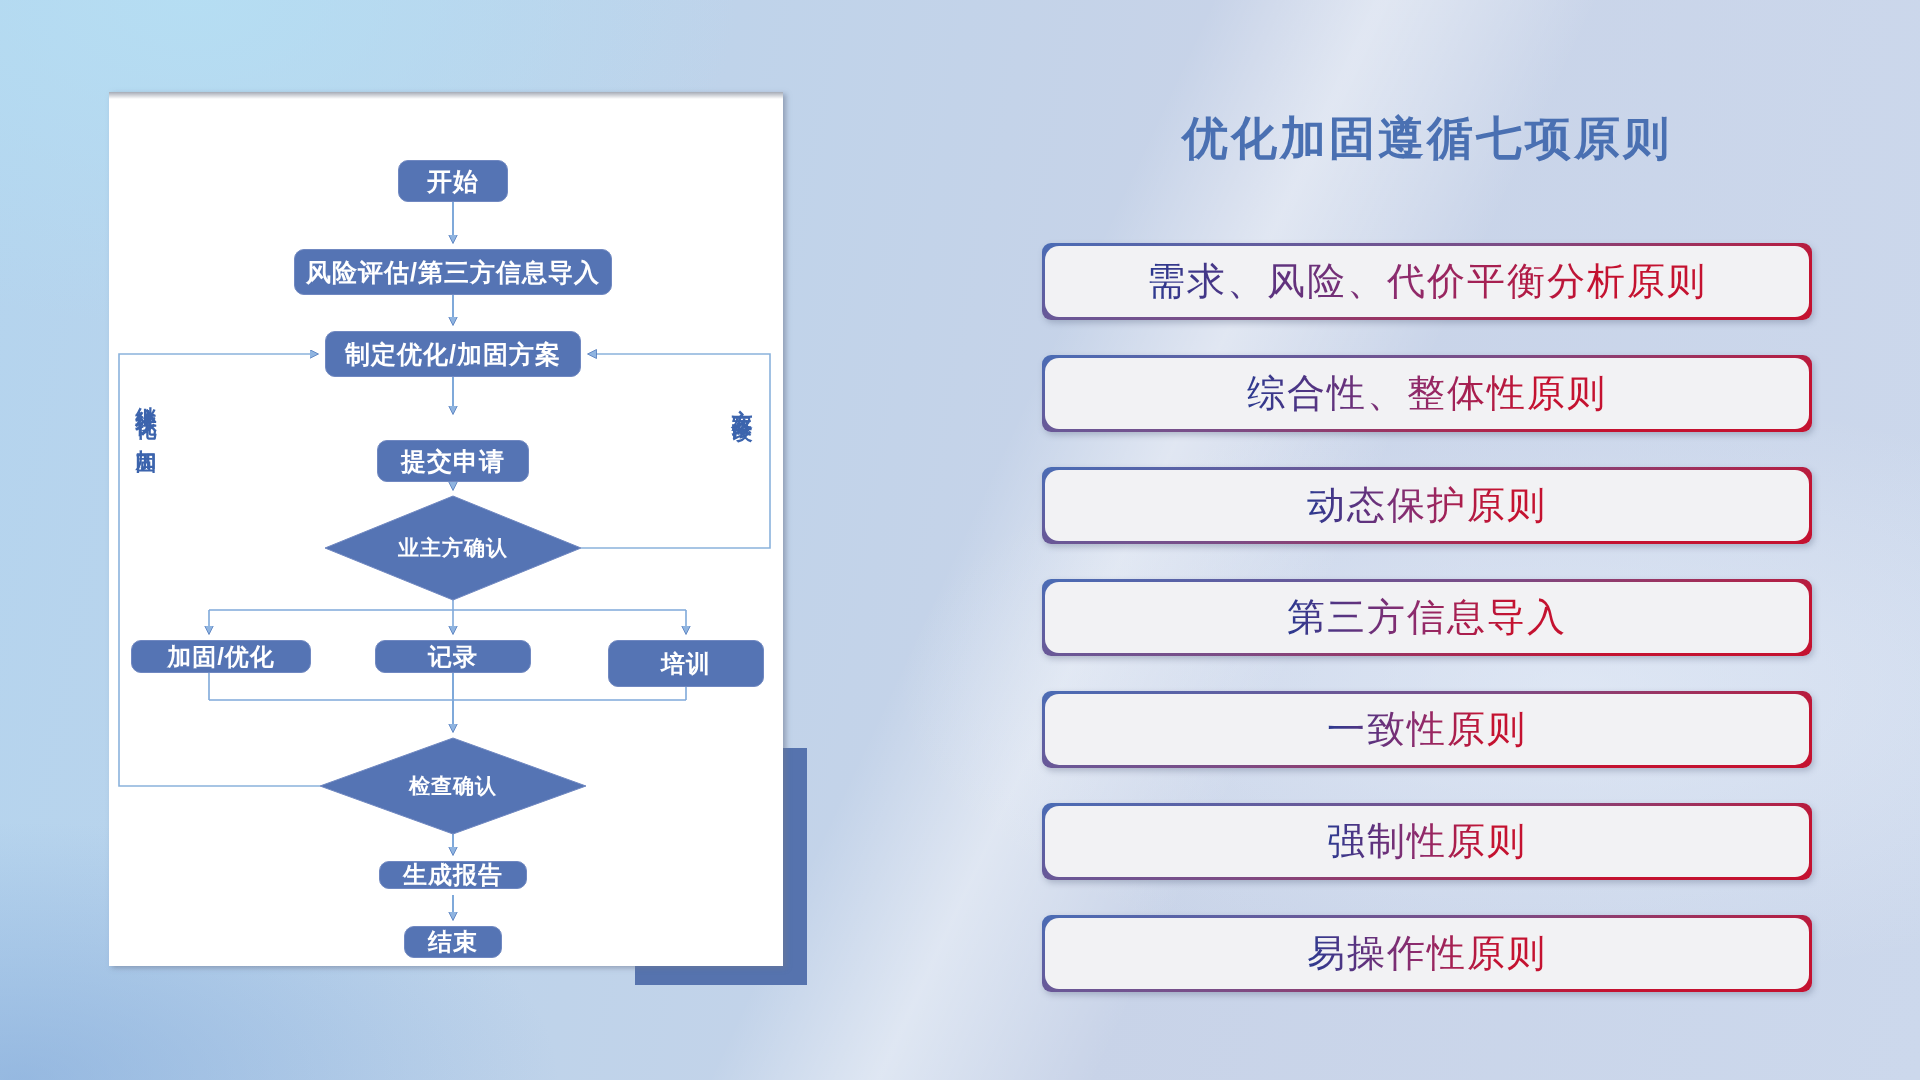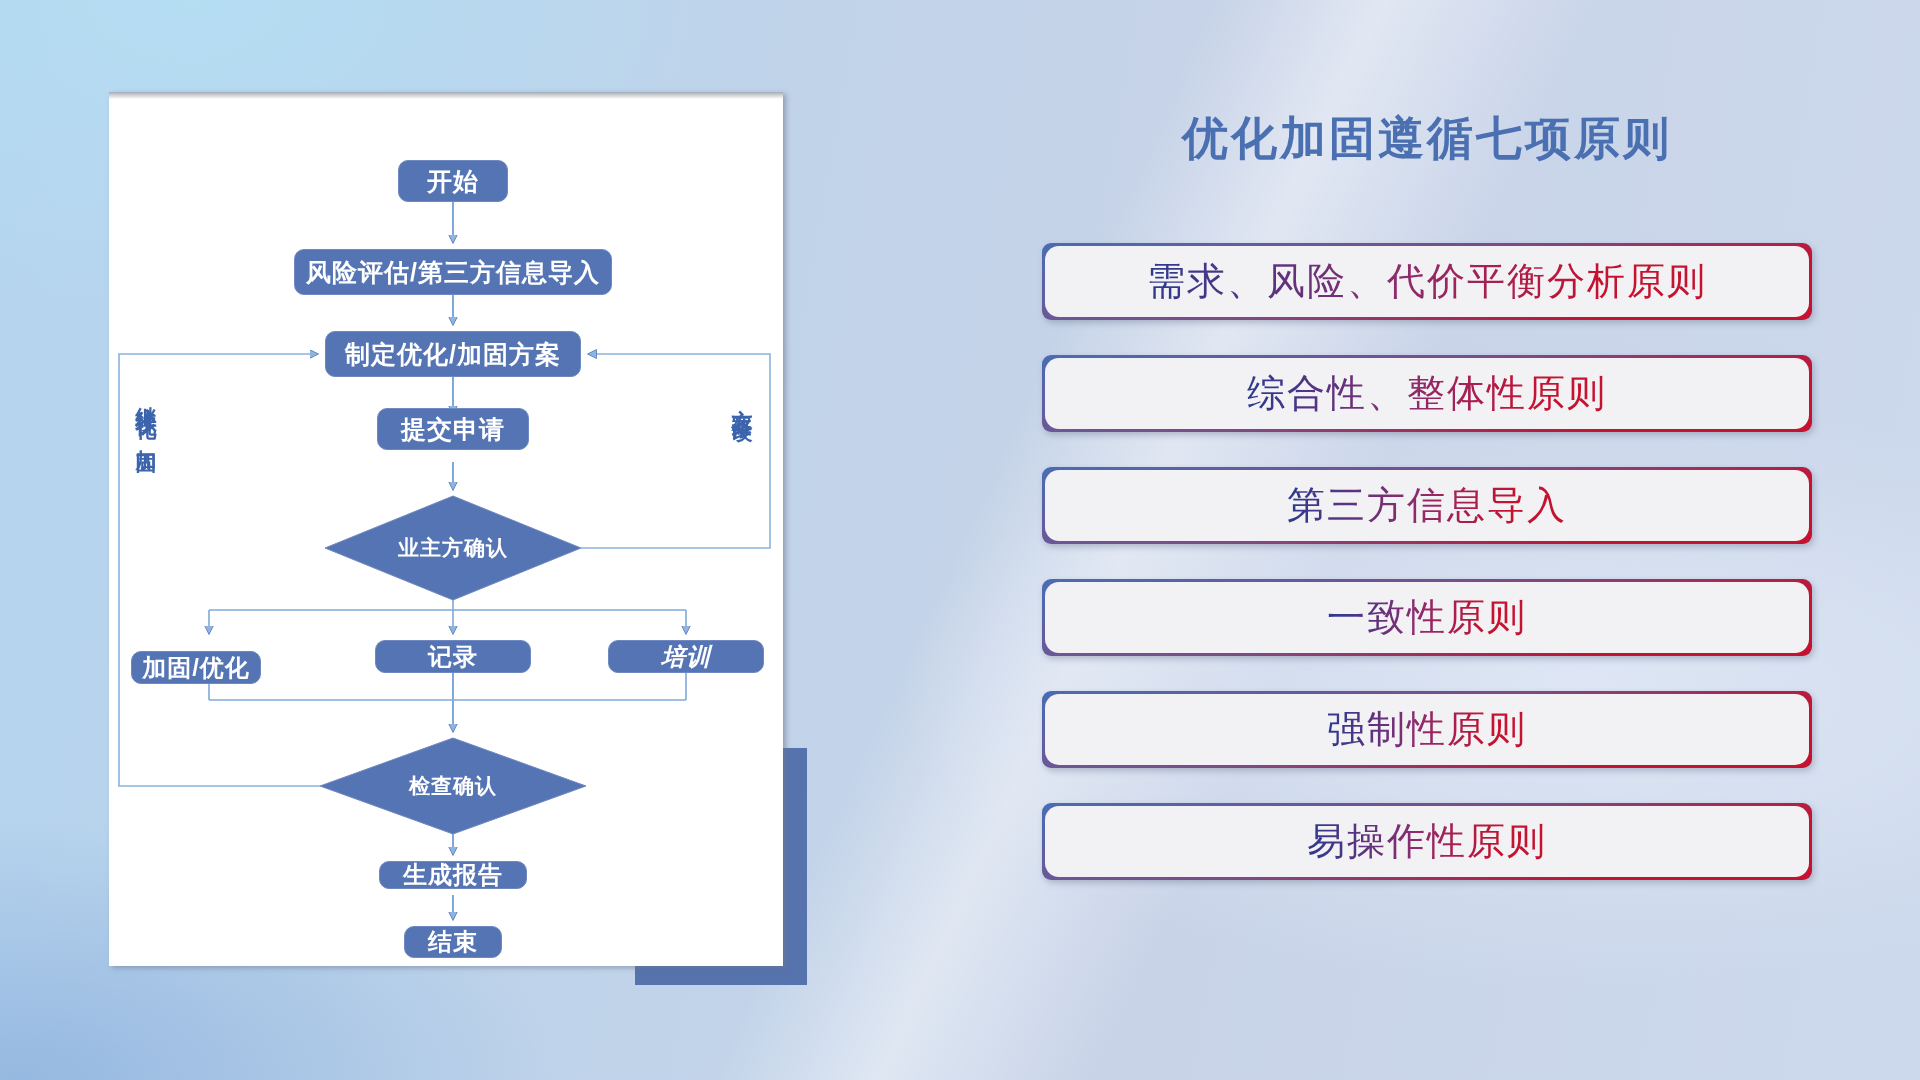--- a/index.html
+++ b/index.html
@@ -109,24 +109,24 @@
 
     <path d="M472,456 H661 V262 H480" stroke="#8ab2dc" stroke-width="1.6" fill="none" marker-end="url(#arr)"></path>
 
     <polygon points="344,404 472,456 344,508 216,456" fill="#5574b4" stroke="#7088c1" stroke-width="1"></polygon>
     <polygon points="344,646 477,694 344,742 211,694" fill="#5574b4" stroke="#7088c1" stroke-width="1"></polygon>
   </svg>
 
   <div class="flow-node" style="left:289px;top:68px;width:110px;height:42px;">开始</div>
   <div class="flow-node" style="left:185px;top:157px;width:318px;height:46px;">风险评估/第三方信息导入</div>
   <div class="flow-node" style="left:216px;top:239px;width:256px;height:46px;">制定优化/加固方案</div>
-  <div class="flow-node" style="left:268px;top:316px;width:152px;height:42px;">提交申请</div>
-  <div class="flow-node small" style="left:22px;top:548px;width:130px;height:33px;margin-top:11px;">加固/优化</div>
+  <div class="flow-node" style="left:268px;top:348px;width:152px;height:42px;">提交申请</div>
+  <div class="flow-node small" style="left:22px;top:548px;width:180px;height:33px;">加固/优化</div>
   <div class="flow-node small" style="left:266px;top:548px;width:156px;height:33px;">记录</div>
-  <div class="flow-node small" style="left:499px;top:548px;width:156px;height:33px;font-style:italic;">培训</div>
+  <div class="flow-node small" style="left:499px;top:548px;width:156px;height:47px;">培训</div>
   <div class="flow-node small" style="left:270px;top:769px;width:148px;height:28px;">生成报告</div>
   <div class="flow-node small" style="left:295px;top:834px;width:98px;height:32px;">结束</div>
 
   <div class="diamond-label" style="left:244px;top:436px;width:200px;height:40px;">业主方确认</div>
   <div class="diamond-label" style="left:244px;top:674px;width:200px;height:40px;text-align:center;">检查确认</div>
 
   <div class="vlabel" style="left:26px;top:298px;height:250px;">继续优化/加固</div>
   <div class="vlabel" style="left:622px;top:300px;height:130px;">方案修改</div>
 </div>
 
@@ -138,20 +138,25 @@
         <span class="principle-label">需求、风险、代价平衡分析原则</span>
       </div>
   </div>
   <div class="principle">
     <div class="principle-inner">
         <span class="principle-label">综合性、整体性原则</span>
       </div>
   </div>
   <div class="principle">
     <div class="principle-inner">
+        <span class="principle-label">动态保护原则</span>
+      </div>
+  </div>
+  <div class="principle">
+    <div class="principle-inner">
         <span class="principle-label">第三方信息导入</span>
       </div>
   </div>
   <div class="principle">
     <div class="principle-inner">
         <span class="principle-label">一致性原则</span>
       </div>
   </div>
   <div class="principle">
     <div class="principle-inner">

